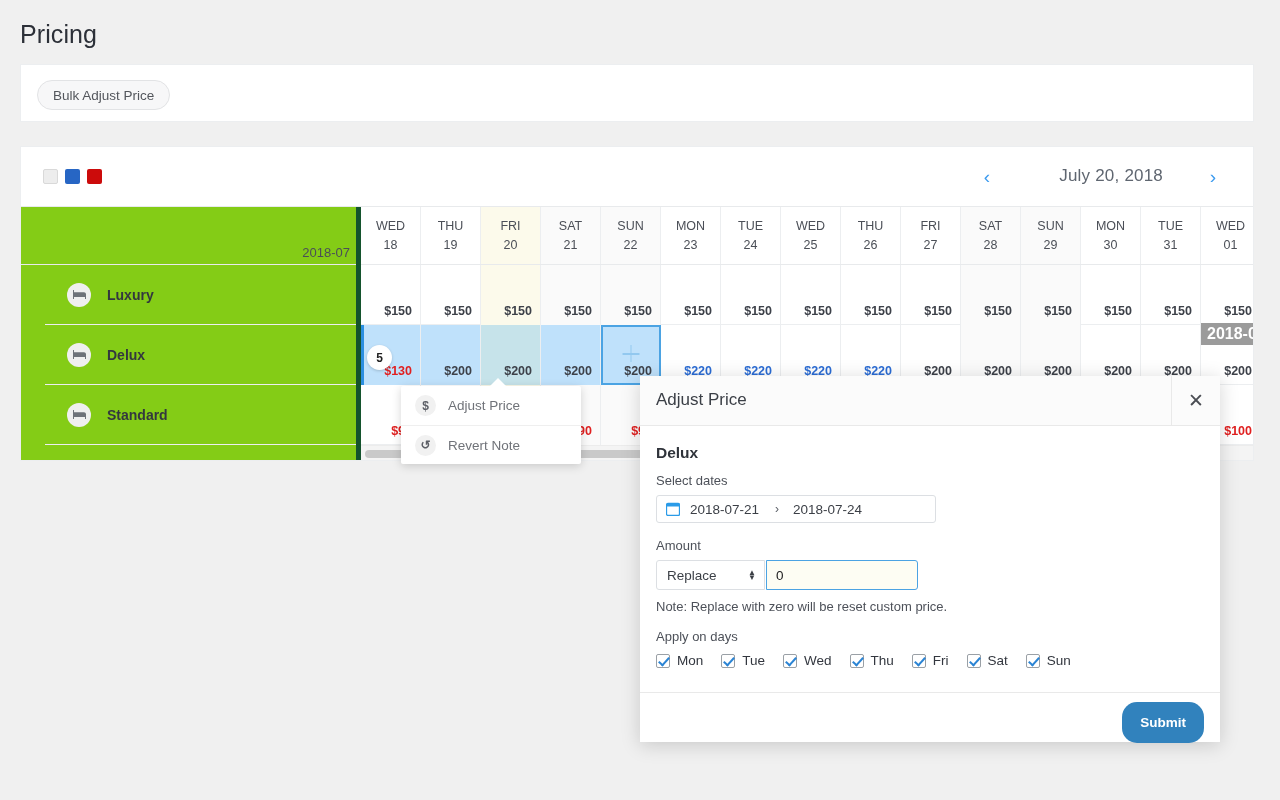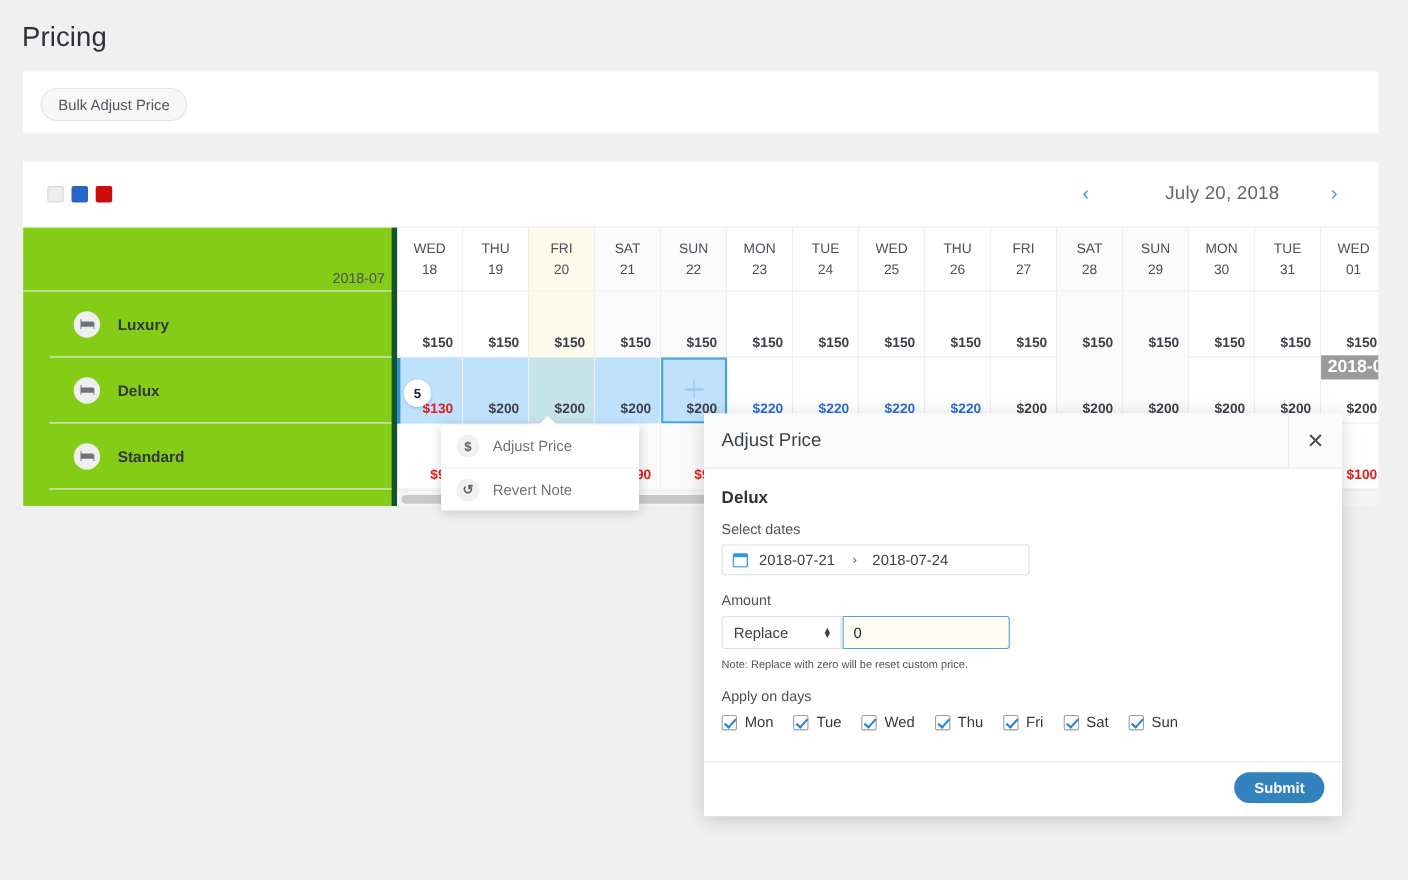--- a/index.html
+++ b/index.html
@@ -245,42 +245,42 @@
     display: flex; flex-direction: column; line-height: 5px;
     font-size: 8px; color: #3b3f46;
   }
   .amt-input {
     width: 152px; height: 30px; margin-left: 1px;
     border: 1px solid #4ba3e3; border-radius: 0 3px 3px 0;
     background: #fdfdf3; font-size: 13.5px; color: #222;
     padding-left: 9px; outline: none;
     font-family: "Liberation Sans", sans-serif;
   }
-  .note { font-size: 10px; color: #4d5159; margin-bottom: 15px; }
+  .note { font-size: 13px; color: #4d5159; margin-bottom: 15px; }
   .days-label { font-size: 13px; color: #4d5159; margin-bottom: 9px; }
   .days-row { display: flex; align-items: center; }
   .day-item { display: flex; align-items: center; margin-right: 18px; }
   .cbx {
     width: 14px; height: 14px; border: 1px solid #9aa0a6; border-radius: 2px;
     background: #fff; margin-right: 7px; position: relative; flex: none;
     cursor: pointer;
   }
   .cbx:after {
     content: ""; position: absolute; left: 4px; top: 0px;
     width: 4px; height: 9px; border: solid #2b84d4;
     border-width: 0 2px 2px 0; transform: rotate(42deg);
   }
   .day-label { font-size: 13.5px; color: #33373f; }
   .modal-foot {
     position: absolute; left: 0; bottom: 0; width: 100%; height: 50px;
     border-top: 1px solid #e9e9e9;
   }
   .submit-btn {
     position: absolute; right: 16px; top: 9px;
-    height: 28px; padding: 0 18px; border-radius: 15px;
+    height: 41px; padding: 0 18px; border-radius: 15px;
     background: #3182bd; border: none; color: #fff;
     font-size: 13.5px; font-weight: bold; cursor: pointer;
     font-family: "Liberation Sans", sans-serif;
   }
 </style>
 </head>
 <body>
 
 <div class="page-title">Pricing</div>
 

